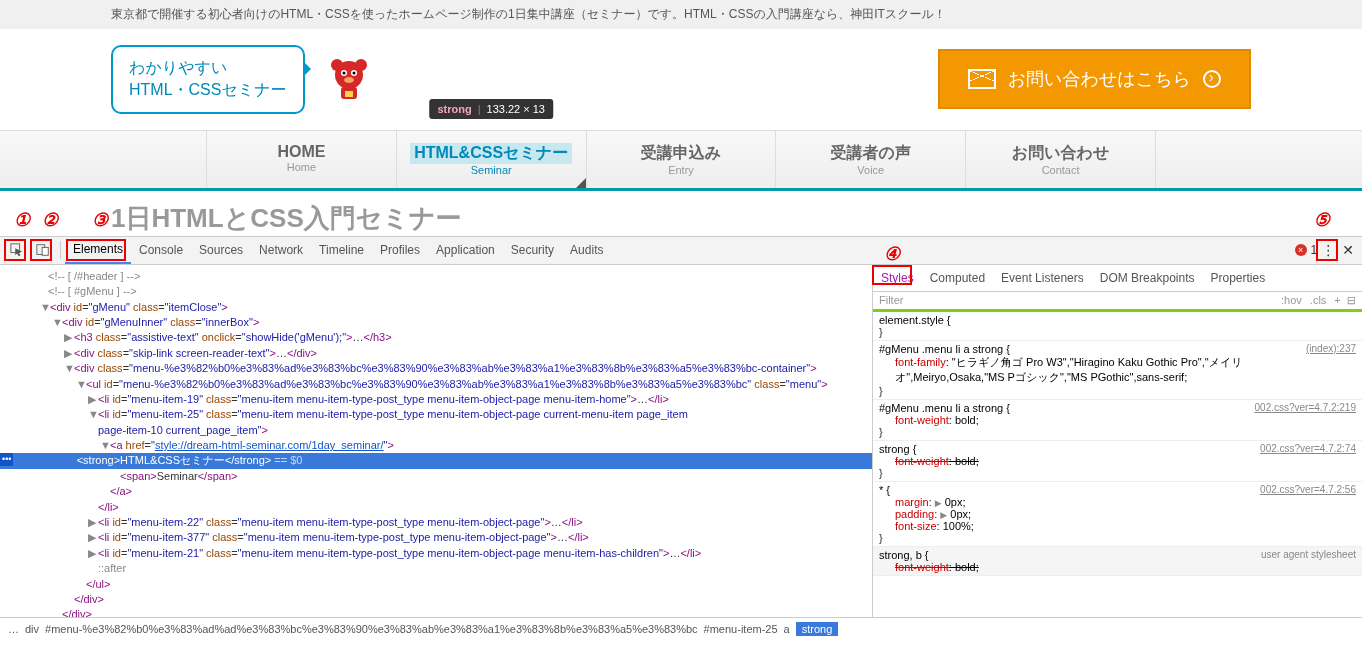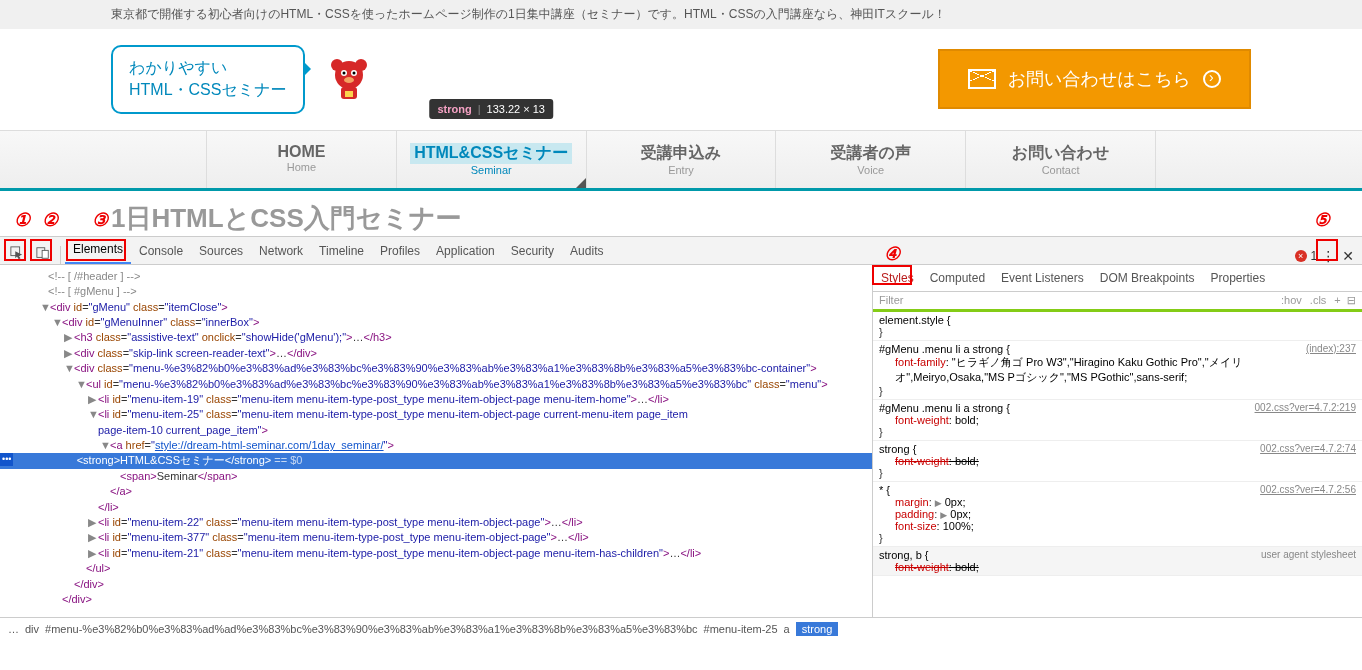--- a/index.html
+++ b/index.html
@@ -37,21 +37,21 @@
 .tooltip .tag { color: #f5a2c4; font-weight: bold; }
 .tooltip .sep { color: #888; }
 .page-title-row { width: 1140px; margin: 10px auto 0; font-size: 26px; color: #999; font-weight: bold; }
 
 
 .anno { position: absolute; color: #e00; font-size: 18px; font-weight: bold; font-style: italic; z-index: 100; }
 .anno-box { position: absolute; border: 2px solid #e00; z-index: 99; }
 
 
 .devtools { position: relative; border-top: 1px solid #ccc; display: flex; flex-direction: column; height: 404px; }
-.dt-tabs { display: flex; align-items: flex-end; border-bottom: 1px solid #ccc; padding: 0 4px; height: 28px; background: #f3f3f3; font-size: 12px; }
+.dt-tabs { display: flex; align-items: center; border-bottom: 1px solid #ccc; padding: 0 4px; height: 28px; background: #f3f3f3; font-size: 12px; }
 .dt-tool-btn { padding: 4px 6px; display: flex; align-items: center; justify-content: center; }
 .dt-tool-btn svg { width: 14px; height: 14px; }
 .dt-tab { padding: 6px 8px; color: #555; }
 .dt-tab.active { color: #000; border-bottom: 2px solid #4285f4; }
 .dt-right { margin-left: auto; display: flex; align-items: center; gap: 4px; }
 .err-dot { width: 12px; height: 12px; background: #d93025; border-radius: 50%; color: #fff; font-size: 9px; display: flex; align-items: center; justify-content: center; }
 .dots { font-size: 14px; letter-spacing: -1px; }
 .close-x { font-size: 14px; padding: 0 4px; }
 
 .dt-body { display: flex; flex: 1; overflow: hidden; }
@@ -63,21 +63,21 @@
 .attr-v { color: #1a1aa6; }
 .comment { color: #888; }
 .link { color: #1155cc; text-decoration: underline; }
 .sel-line { background: #3879d9; color: #fff; margin-left: -40px; padding-left: 40px; }
 .sel-line .tag-p, .sel-line .attr-n, .sel-line .attr-v { color: #fff; }
 .shadow { color: #888; }
 
 .dt-styles { width: 490px; border-left: 1px solid #ccc; display: flex; flex-direction: column; overflow: hidden; }
 .st-tabs { display: flex; border-bottom: 1px solid #ccc; font-size: 12px; }
 .st-tab { padding: 6px 8px; color: #555; }
-.st-tab.active { color: #b91c1c; }
+.st-tab.active { color: #a21caf; }
 .st-filter { display: flex; border-bottom: 3px solid #84cc16; padding: 2px 6px; font-size: 11px; color: #999; align-items: center; }
 .st-filter .sp { margin-left: auto; }
 .st-body { flex: 1; overflow: auto; font-family: Menlo, Consolas, monospace; font-size: 11px; }
 .rule { border-bottom: 1px solid #eee; padding: 2px 20px 2px 6px; position: relative; }
 .rule.ua { background: #f5f5f5; }
 .sel { color: #000; }
 .src { position: absolute; right: 6px; top: 2px; color: #888; text-decoration: underline; font-size: 10px; }
 .prop { padding-left: 16px; }
 .prop .n { color: #c80000; }
 .prop .v { color: #000; }
@@ -213,20 +213,21 @@
 <div class="line" style="margin-left:48px"><span class="arrow">▼</span><span class="tag-p">&lt;li</span> <span class="attr-n">id</span>=<span class="attr-v">"menu-item-25"</span> <span class="attr-n">class</span>=<span class="attr-v">"menu-item menu-item-type-post_type menu-item-object-page current-menu-item page_item</span></div>
 <div class="line" style="margin-left:58px"><span class="attr-v">page-item-10 current_page_item"</span><span class="tag-p">&gt;</span></div>
 <div class="line" style="margin-left:60px"><span class="arrow">▼</span><span class="tag-p">&lt;a</span> <span class="attr-n">href</span>=<span class="attr-v">"<span class="link">style://dream-html-seminar.com/1day_seminar/</span>"</span><span class="tag-p">&gt;</span></div>
 <div class="line sel-line"><span style="position:absolute;left:0;background:#1155cc;color:#fff;padding:0 2px;font-size:9px">•••</span>            <span class="tag-p">&lt;strong&gt;</span><span>HTML&amp;CSSセミナー</span><span class="tag-p">&lt;/strong&gt;</span><span style="opacity:.7"> == $0</span></div>
 <div class="line" style="margin-left:80px"><span class="tag-p">&lt;span&gt;</span>Seminar<span class="tag-p">&lt;/span&gt;</span></div>
 <div class="line" style="margin-left:70px"><span class="tag-p">&lt;/a&gt;</span></div>
 <div class="line" style="margin-left:58px"><span class="tag-p">&lt;/li&gt;</span></div>
 <div class="line" style="margin-left:48px"><span class="arrow">▶</span><span class="tag-p">&lt;li</span> <span class="attr-n">id</span>=<span class="attr-v">"menu-item-22"</span> <span class="attr-n">class</span>=<span class="attr-v">"menu-item menu-item-type-post_type menu-item-object-page"</span><span class="tag-p">&gt;</span>…<span class="tag-p">&lt;/li&gt;</span></div>
 <div class="line" style="margin-left:48px"><span class="arrow">▶</span><span class="tag-p">&lt;li</span> <span class="attr-n">id</span>=<span class="attr-v">"menu-item-377"</span> <span class="attr-n">class</span>=<span class="attr-v">"menu-item menu-item-type-post_type menu-item-object-page"</span><span class="tag-p">&gt;</span>…<span class="tag-p">&lt;/li&gt;</span></div>
 <div class="line" style="margin-left:48px"><span class="arrow">▶</span><span class="tag-p">&lt;li</span> <span class="attr-n">id</span>=<span class="attr-v">"menu-item-21"</span> <span class="attr-n">class</span>=<span class="attr-v">"menu-item menu-item-type-post_type menu-item-object-page menu-item-has-children"</span><span class="tag-p">&gt;</span>…<span class="tag-p">&lt;/li&gt;</span></div>
+<div class="line shadow" style="margin-left:58px">::after</div>
 <div class="line" style="margin-left:46px"><span class="tag-p">&lt;/ul&gt;</span></div>
 <div class="line" style="margin-left:34px"><span class="tag-p">&lt;/div&gt;</span></div>
 <div class="line" style="margin-left:22px"><span class="tag-p">&lt;/div&gt;</span></div>
 
     </div>
 
     <div class="dt-styles">
       <div class="st-tabs">
         <span class="st-tab active">Styles</span>
         <span class="st-tab">Computed</span>

